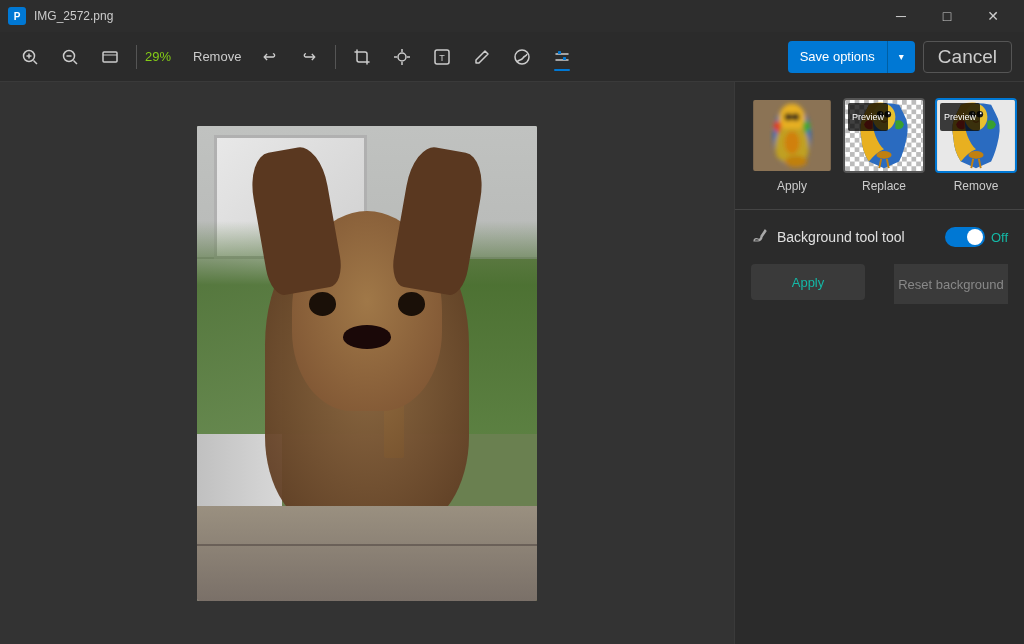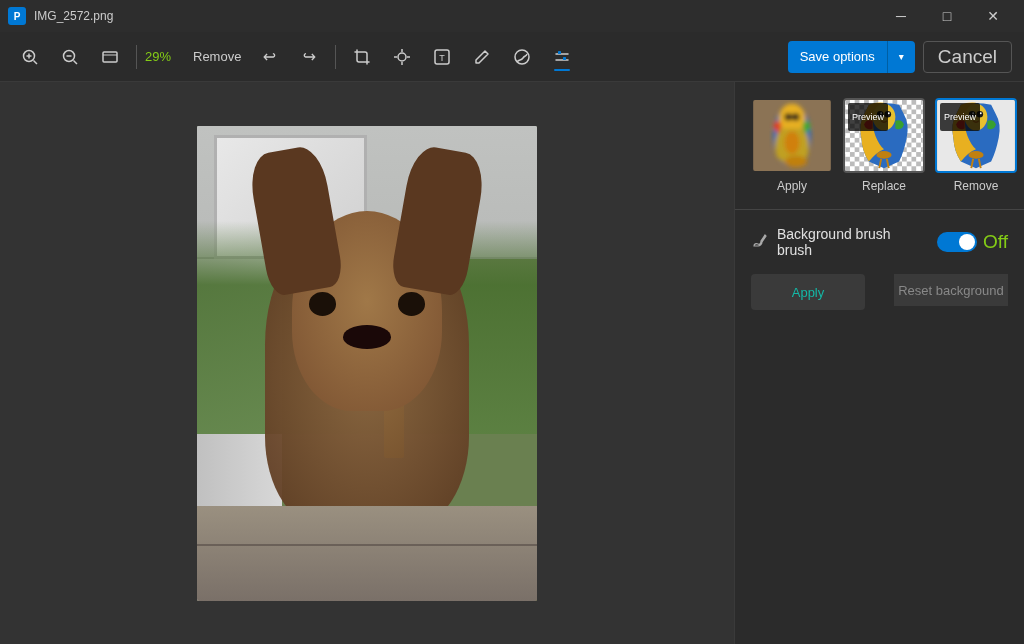--- a/index.html
+++ b/index.html
@@ -278,43 +278,43 @@
     .toggle-knob {
       position: absolute;
       right: 2px;
       top: 2px;
       width: 16px;
       height: 16px;
       background: #fff;
       border-radius: 50%;
     }
     .toggle-off-label {
-      font-size: 19px;
-      color: #84cc16;
+      font-size: 13px;
+      color: #14b8a6;
     }
 
     
     .action-buttons {
       display: flex;
       gap: 8px;
     }
     .btn-apply {
       flex: 1;
       height: 36px;
       background: #3a3a3a;
       border: none;
       color: #14b8a6;
       border-radius: 4px;
       cursor: pointer;
       font-size: 13px;
       font-family: 'Segoe UI', sans-serif;
     }
     .btn-reset {
       flex: 1;
-      height: 32px;
+      height: 40px;
       background: #3a3a3a;
       border: none;
       color: #888;
       border-radius: 0;
       cursor: pointer;
       font-size: 13px;
       font-family: 'Segoe UI', sans-serif;
       margin-left: 21px;
     }
 
@@ -552,21 +552,21 @@
 
     <div class="panel-divider"></div>
 
     <div class="brush-tool-row">
       <span class="brush-icon">
         <svg width="18" height="18" viewBox="0 0 18 18" fill="none">
           <path d="M3 15 C3 13 5 12 7 13 C9 14 10 12 10 10 L14 4 L15 5 L11 11 C11 13 9 15 7 15 C5 15 3 15 3 15Z" stroke="#aaa" stroke-width="1.2" fill="none"></path>
           <path d="M10 10 L14 4 L15 5 L11 11Z" fill="#aaa"></path>
         </svg>
       </span>
-      <span class="brush-tool-label">Background brush brush</span>
+      <span class="brush-tool-label">Background tool tool</span>
       <div class="toggle-container">
         <div class="toggle">
           <div class="toggle-knob"></div>
         </div>
         <span class="toggle-off-label">Off</span>
       </div>
     </div>
 
     <div class="action-buttons">
       <button class="btn-apply">Apply</button>

